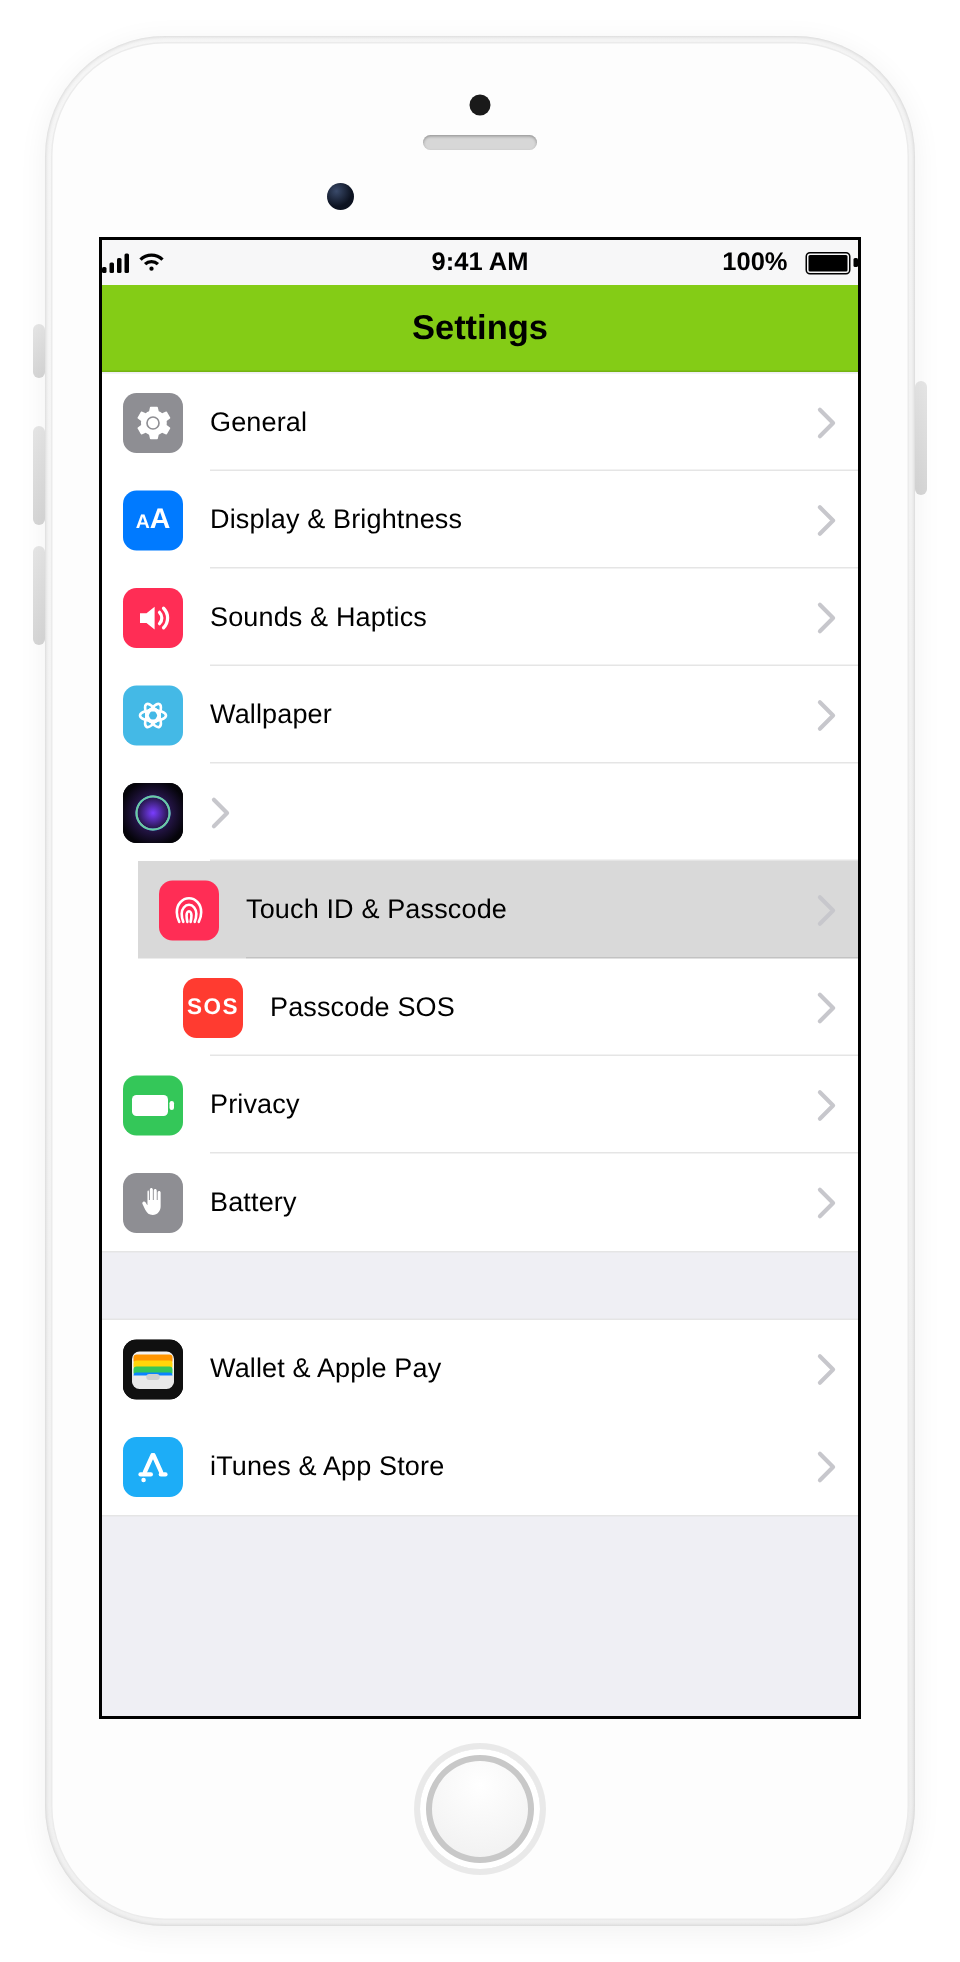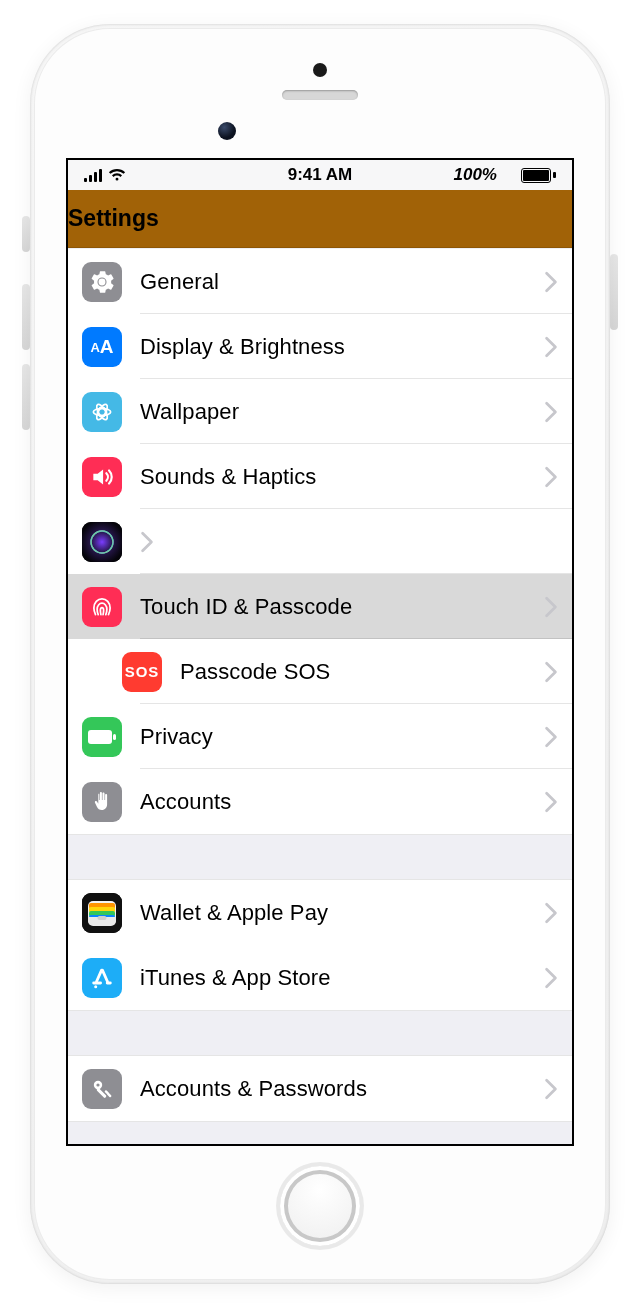--- a/index.html
+++ b/index.html
@@ -95,47 +95,47 @@
     background: #efeff4;
     border: 2px solid #000;
     overflow: hidden;
   }
   
   .status {
     height: 30px;
     background: #f7f7f8;
     display: flex;
     align-items: center;
-    padding: 0 16px;
+    padding: 0 0;
     font-size: 17px;
     font-weight: 600;
     color: #000;
     border-bottom: 0;
   }
   .status .left { display:flex; align-items:center; gap:6px; flex:1; }
   .status .center { flex:1; text-align:center; }
-  .status .right { flex:1; display:flex; justify-content:flex-end; align-items:center; gap:24px;font-style:italic;}
+  .status .right { flex:1; display:flex; justify-content:flex-end; align-items:center; gap:12px;}
   .bars { display:flex; align-items:flex-end; gap:2px; height:14px;}
   .bars span{ width:3px; background:#000; border-radius:1px;}
   .bars span:nth-child(1){height:4px;}
   .bars span:nth-child(2){height:7px;}
   .bars span:nth-child(3){height:10px;}
   .bars span:nth-child(4){height:13px;}
   .wifi-ico{width:18px;height:14px;}
   .batt{display:flex;align-items:center;gap:2px;}
   .batt-body{width:28px;height:13px;border:1.5px solid #000;border-radius:3px;position:relative;}
   .batt-body::after{content:"";position:absolute;left:1px;top:1px;bottom:1px;right:1px;background:#000;border-radius:1px;}
   .batt-tip{width:3px;height:6px;background:#000;border-radius:1px;}
 
   
   .navbar {
     height: 57px;
-    background: #a16207;
+    background: #84cc16;
     border-bottom: 1px solid rgba(0,0,0,.12);
-    display:flex; align-items:center; justify-content:flex-start;
+    display:flex; align-items:center; justify-content:center;
     font-size: 23px;
     font-weight: 700;
     color:#000;
   }
 
   .scroller{
     position:absolute;
     left:0; right:0;
     top:89px; bottom:0;
     overflow:hidden;
@@ -146,33 +146,34 @@
   }
   .row{
     display:flex;
     align-items:center;
     height:65px;
     padding: 0 14px 0 14px;
     position:relative;
   }
   .row.highlight{
     background:#d9d9d9;
+    margin-left:24px;
   }
   .row .icon{
     width:40px;height:40px;
     border-radius:9px;
     flex:0 0 auto;
     margin-right:18px;
     display:flex;align-items:center;justify-content:center;
     color:#fff;
     font-weight:700;
   }
   .row .label{
     flex:1 1 auto;
-    font-size:22px;
+    font-size:18px;
     color:#000;
     letter-spacing:.1px;
   }
   .row .chev{
     flex:0 0 auto;
     width:14px;height:22px;
     color:#c7c7cc;
   }
   .sep{
     position:absolute;
@@ -274,47 +275,47 @@
                   <span style="font-size:19px;">A</span>
               </div>
               <div class="label">Display &amp; Brightness</div>
               <svg class="chev" viewBox="0 0 12 20">
                   <path d="M2 2l8 8-8 8" stroke="#c7c7cc" stroke-width="2.5" fill="none" stroke-linecap="round" stroke-linejoin="round"></path>
                 </svg>
               <div class="sep"></div>
             </div>
 
             <div class="row">
+              <div class="icon bg-pink ico">
+                <svg width="26" height="26" viewBox="0 0 24 24">
+                    <path fill="#fff" d="M4 9v6h4l5 4V5L8 9H4z"></path>
+                    <path fill="none" stroke="#fff" stroke-width="2" stroke-linecap="round" d="M16 8.5a5 5 0 0 1 0 7M18.5 6a8.5 8.5 0 0 1 0 12"></path>
+                  </svg>
+              </div>
+              <div class="label">Sounds &amp; Haptics</div>
+              <svg class="chev" viewBox="0 0 12 20">
+                  <path d="M2 2l8 8-8 8" stroke="#c7c7cc" stroke-width="2.5" fill="none" stroke-linecap="round" stroke-linejoin="round"></path>
+                </svg>
+              <div class="sep"></div>
+            </div>
+
+            <div class="row">
               <div class="icon bg-cyan ico">
                 <svg width="26" height="26" viewBox="0 0 24 24">
                     <g fill="none" stroke="#fff" stroke-width="1.6">
                       <circle cx="12" cy="12" r="4"></circle>
                       <circle cx="12" cy="12" r="4" transform="rotate(60 12 12)"></circle>
                       <circle cx="12" cy="12" r="4" transform="rotate(120 12 12)"></circle>
                       <ellipse cx="12" cy="12" rx="8" ry="3.2"></ellipse>
                       <ellipse cx="12" cy="12" rx="8" ry="3.2" transform="rotate(60 12 12)"></ellipse>
                       <ellipse cx="12" cy="12" rx="8" ry="3.2" transform="rotate(120 12 12)"></ellipse>
                     </g>
                   </svg>
               </div>
               <div class="label">Wallpaper</div>
-              <svg class="chev" viewBox="0 0 12 20">
-                  <path d="M2 2l8 8-8 8" stroke="#c7c7cc" stroke-width="2.5" fill="none" stroke-linecap="round" stroke-linejoin="round"></path>
-                </svg>
-              <div class="sep"></div>
-            </div>
-
-            <div class="row">
-              <div class="icon bg-pink ico">
-                <svg width="26" height="26" viewBox="0 0 24 24">
-                    <path fill="#fff" d="M4 9v6h4l5 4V5L8 9H4z"></path>
-                    <path fill="none" stroke="#fff" stroke-width="2" stroke-linecap="round" d="M16 8.5a5 5 0 0 1 0 7M18.5 6a8.5 8.5 0 0 1 0 12"></path>
-                  </svg>
-              </div>
-              <div class="label">Sounds &amp; Haptics</div>
               <svg class="chev" viewBox="0 0 12 20">
                   <path d="M2 2l8 8-8 8" stroke="#c7c7cc" stroke-width="2.5" fill="none" stroke-linecap="round" stroke-linejoin="round"></path>
                 </svg>
               <div class="sep"></div>
             </div>
 
             <div class="row">
               <div class="icon bg-siri ico" style="border-radius:9px;overflow:hidden;">
                 <svg width="40" height="40" viewBox="0 0 40 40">
                   <defs>
@@ -381,21 +382,21 @@
             <div class="row">
               <div class="icon bg-gray ico">
                 <svg width="24" height="26" viewBox="0 0 24 26">
                     <path fill="#fff" d="M7 5h10a2 2 0 0 1 2 2v12a2 2 0 0 1-2 2H7a2 2 0 0 1-2-2V7a2 2 0 0 1 2-2zm5 3a3.5 3.5 0 0 0-3.5 3.5V13H8v5h8v-5h-.5v-1.5A3.5 3.5 0 0 0 12 8zm0 2a1.5 1.5 0 0 1 1.5 1.5V13h-3v-1.5A1.5 1.5 0 0 1 12 10z" opacity="0"></path>
                     <path fill="#fff" d="M12 3c.8 0 1.6.2 2.3.6l.2.1V6h-5V3.7l.2-.1C10.4 3.2 11.2 3 12 3z" opacity="0"></path>
                     <path fill="#fff" d="M12 4.5c-2 0-3.6 1.6-3.6 3.6V10H7.2c-.9 0-1.6.7-1.6 1.6v8c0 .9.7 1.6 1.6 1.6h9.6c.9 0 1.6-.7 1.6-1.6v-8c0-.9-.7-1.6-1.6-1.6h-1.2V8.1c0-2-1.6-3.6-3.6-3.6z" opacity="0"></path>
 
                 <path fill="#fff" d="M8.3 4.5c.6 0 1 .5 1 1V11h.6V4c0-.6.5-1 1-1s1 .4 1 1v7h.6V4.6c0-.6.5-1 1-1s1 .4 1 1V11h.6V6c0-.6.5-1 1-1s1 .4 1 1v9.2c0 3.1-2 5.8-5.3 5.8-2.5 0-3.7-1.2-4.9-3.3L5 13.7c-.3-.6-.1-1.3.5-1.6.5-.3 1.2-.1 1.5.4l1.1 1.9.2.0V5.5c0-.5.4-1 1-1z"></path>
                   </svg>
               </div>
-              <div class="label">Accounts</div>
+              <div class="label">Battery</div>
               <svg class="chev" viewBox="0 0 12 20">
                   <path d="M2 2l8 8-8 8" stroke="#c7c7cc" stroke-width="2.5" fill="none" stroke-linecap="round" stroke-linejoin="round"></path>
                 </svg>
 
             </div>
 
           </div>
 
           <div class="group-gap"></div>
 
@@ -437,40 +438,20 @@
               <svg class="chev" viewBox="0 0 12 20">
                   <path d="M2 2l8 8-8 8" stroke="#c7c7cc" stroke-width="2.5" fill="none" stroke-linecap="round" stroke-linejoin="round"></path>
                 </svg>
               <div class="sep"></div>
             </div>
 
           </div>
 
           <div class="group-gap"></div>
 
-          <div class="group">
-            <div class="row">
-              <div class="icon bg-gray ico">
-                <svg width="24" height="24" viewBox="0 0 24 24">
-                    <g fill="#fff">
-                      <circle cx="8" cy="8" r="4.2"></circle>
-                      <circle cx="8" cy="8" r="1.6" fill="#8e8e93"></circle>
-                      <rect x="10" y="10" width="3" height="12" rx="1.2" transform="rotate(-45 11.5 16)"></rect>
-                      <rect x="15.5" y="13" width="2.4" height="4.5" rx="1" transform="rotate(-45 16.7 15.2)"></rect>
-                      <rect x="18" y="15.5" width="2.4" height="5" rx="1" transform="rotate(-45 19.2 18)"></rect>
-                    </g>
-                  </svg>
-              </div>
-              <div class="label">Accounts &amp; Passwords</div>
-              <svg class="chev" viewBox="0 0 12 20">
-                  <path d="M2 2l8 8-8 8" stroke="#c7c7cc" stroke-width="2.5" fill="none" stroke-linecap="round" stroke-linejoin="round"></path>
-                </svg>
-
-            </div>
-          </div>
 
         </div>
       </div>
 
       <div class="home"></div>
 
     </div>
   </div>
 </div>
 

